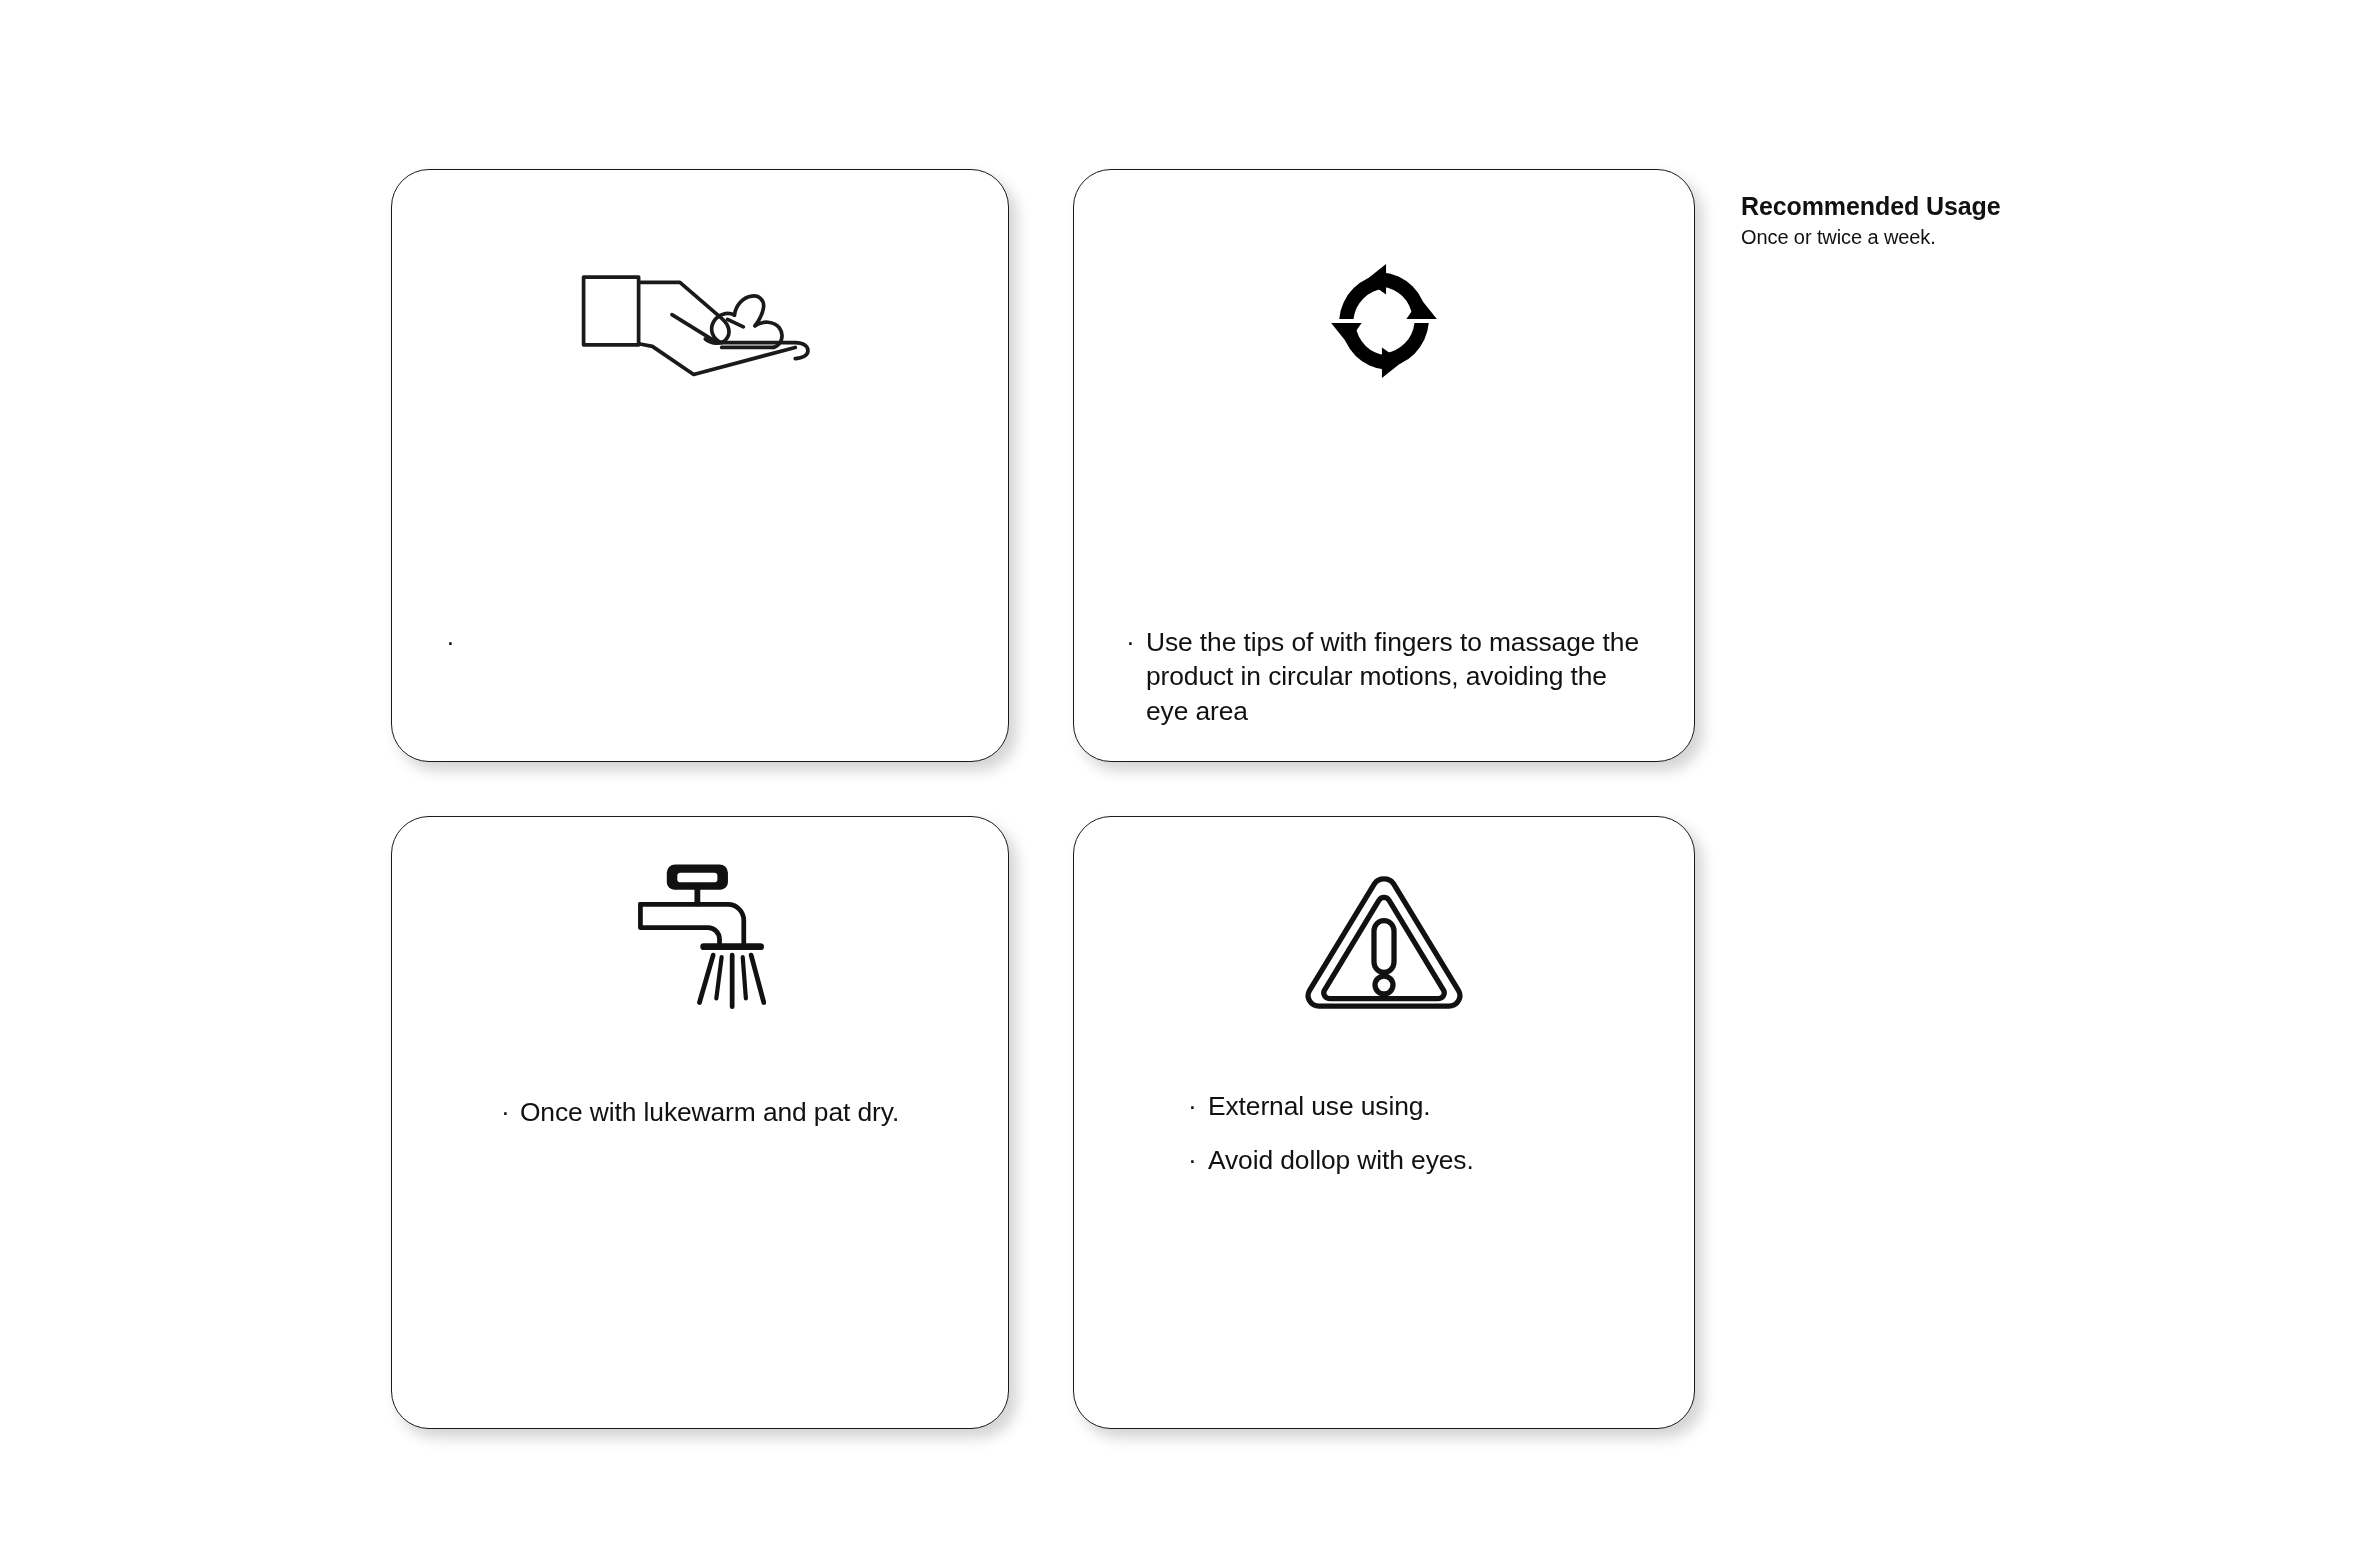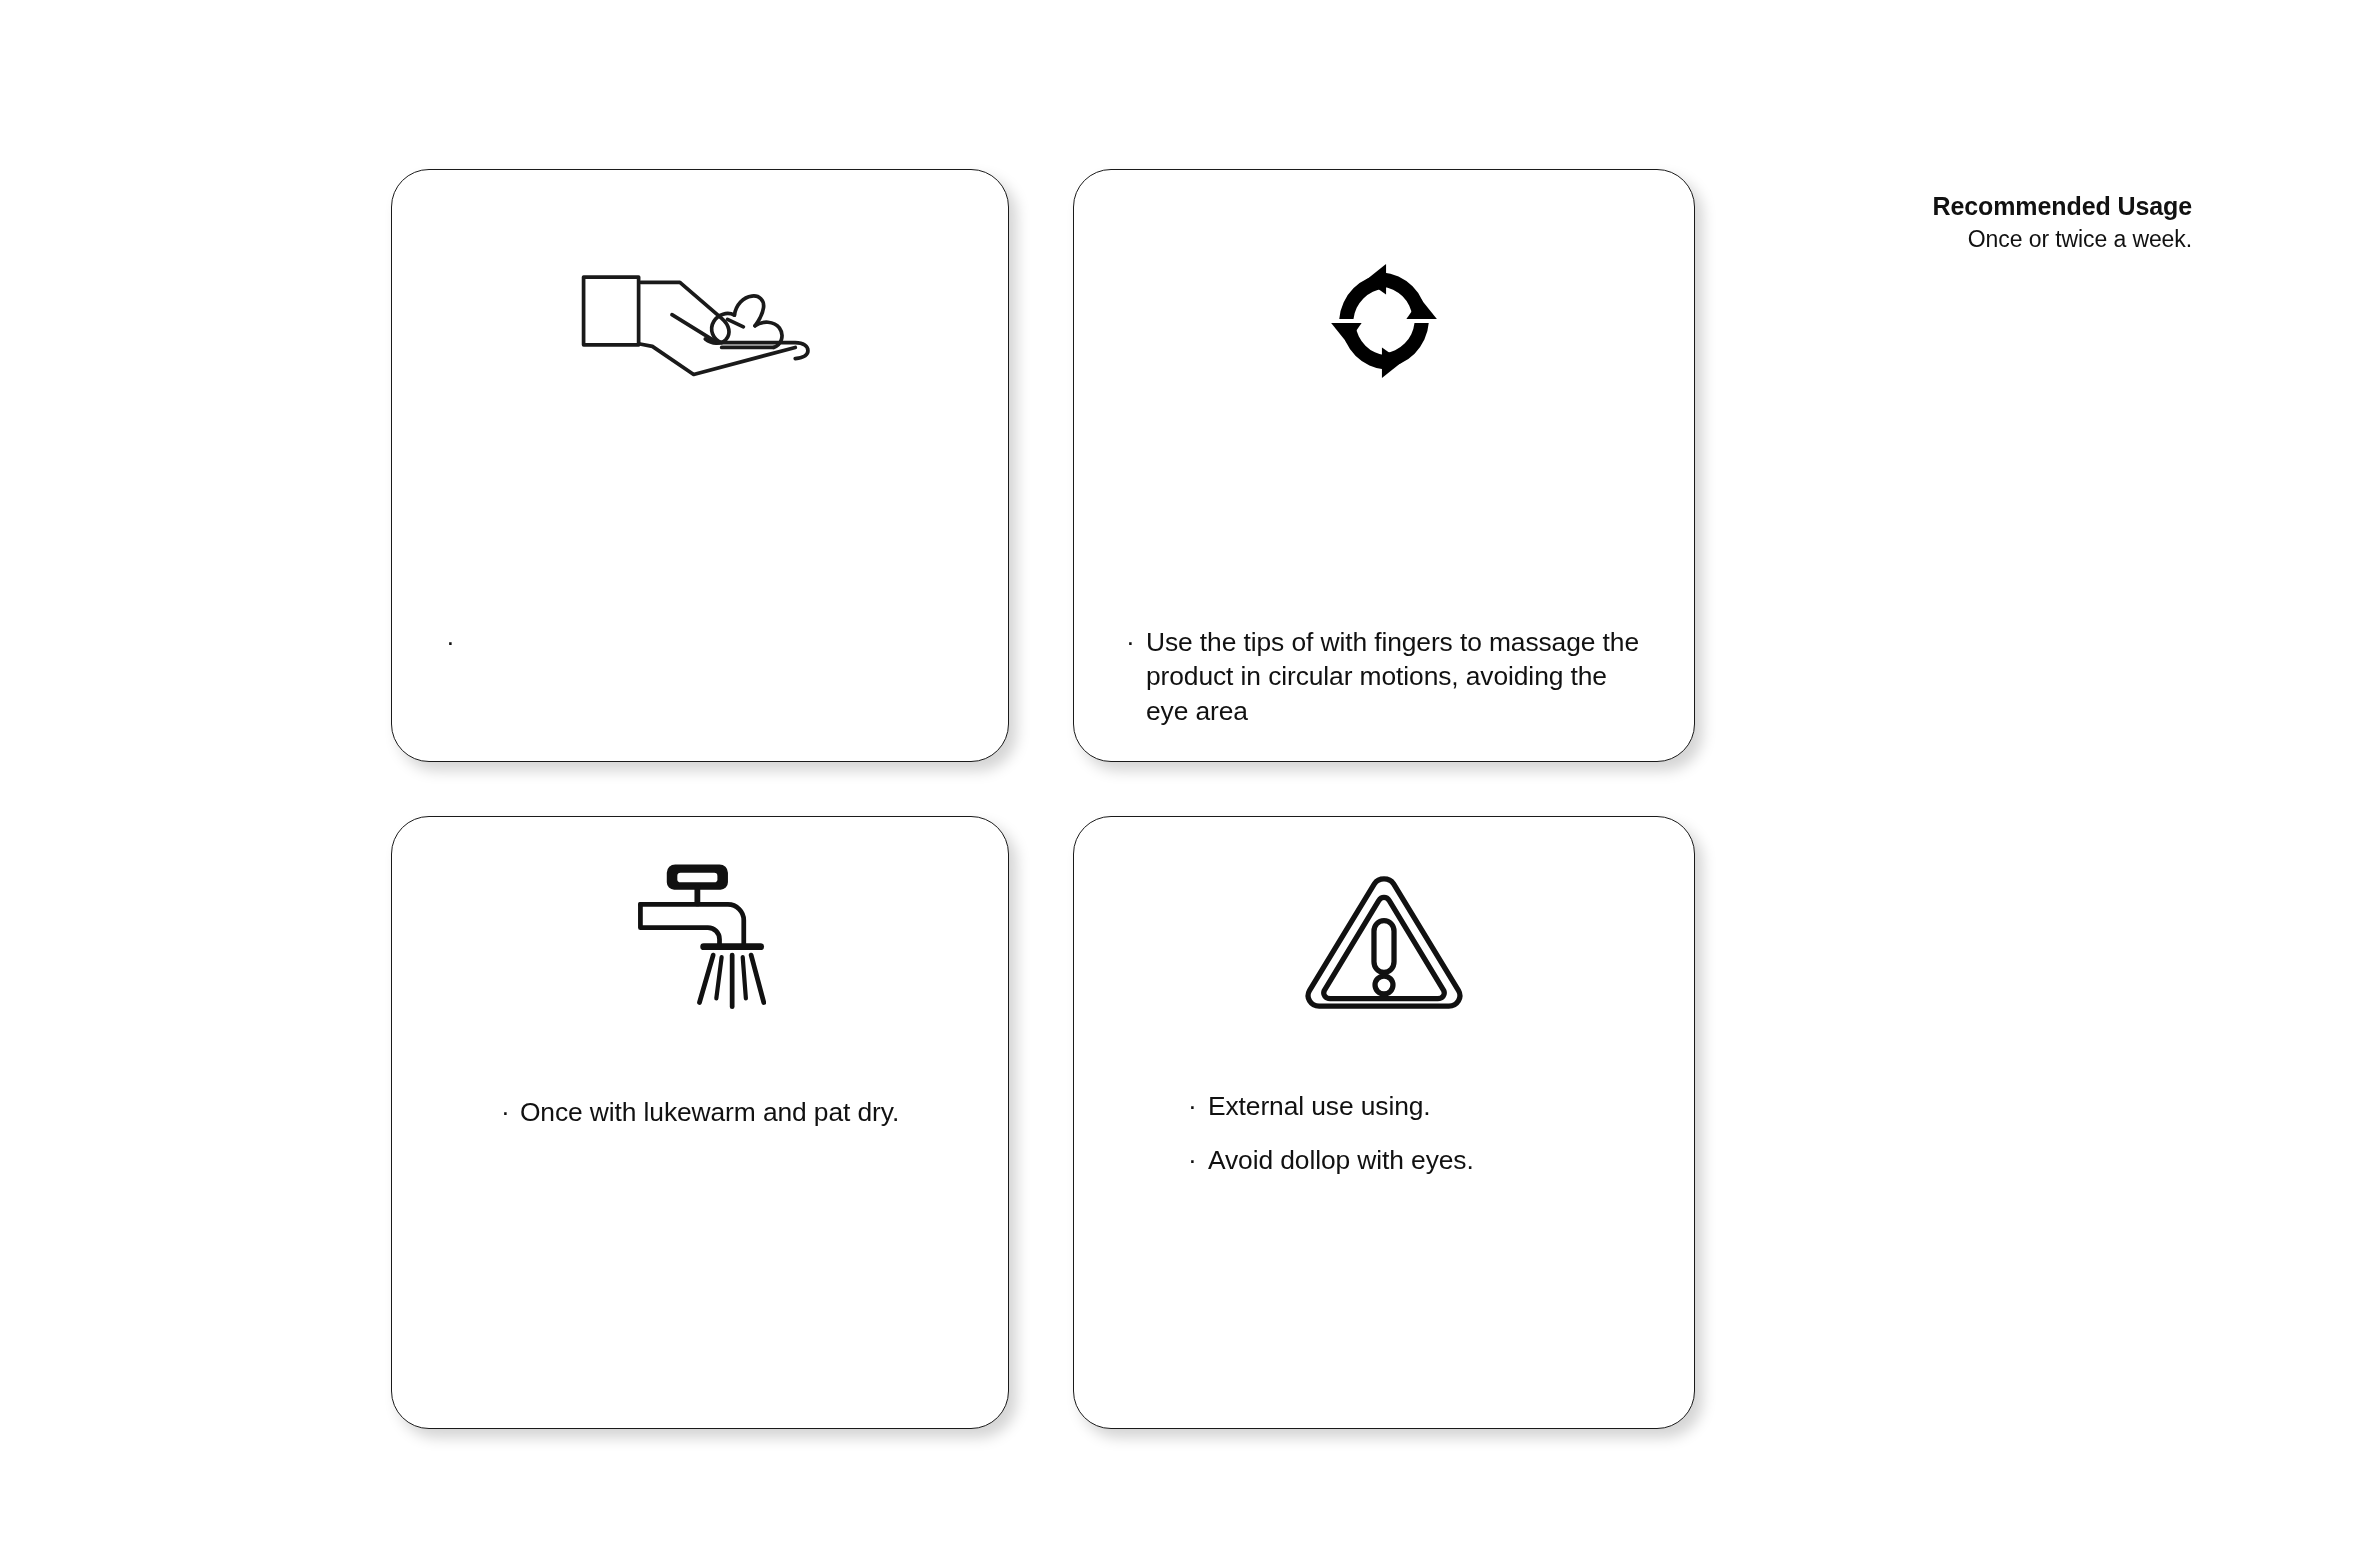--- a/index.html
+++ b/index.html
@@ -93,35 +93,34 @@
   #card-3 .bullets { text-align: center; }
   #card-3 .bullet {
     display: inline-block;
     text-align: left;
     padding-left: 19px;
   }
 
   
   #side-note {
     position: absolute;
-    left: 1790px;
+    left: 1741px;
     top: 191px;
     width: 402px;
-    text-align: right;
   }
   #side-note .note-title {
     font-size: 25px;
     font-weight: bold;
     line-height: 1.22;
     letter-spacing: -0.1px;
     color: #111111;
     margin: 0;
   }
   #side-note .note-text {
-    font-size: 23px;
+    font-size: 20px;
     font-weight: normal;
     line-height: 1.22;
     letter-spacing: -0.1px;
     color: #111111;
     margin: 3.2px 0 0 0;
   }
 
   svg { display: block; }
 </style>
 </head>

